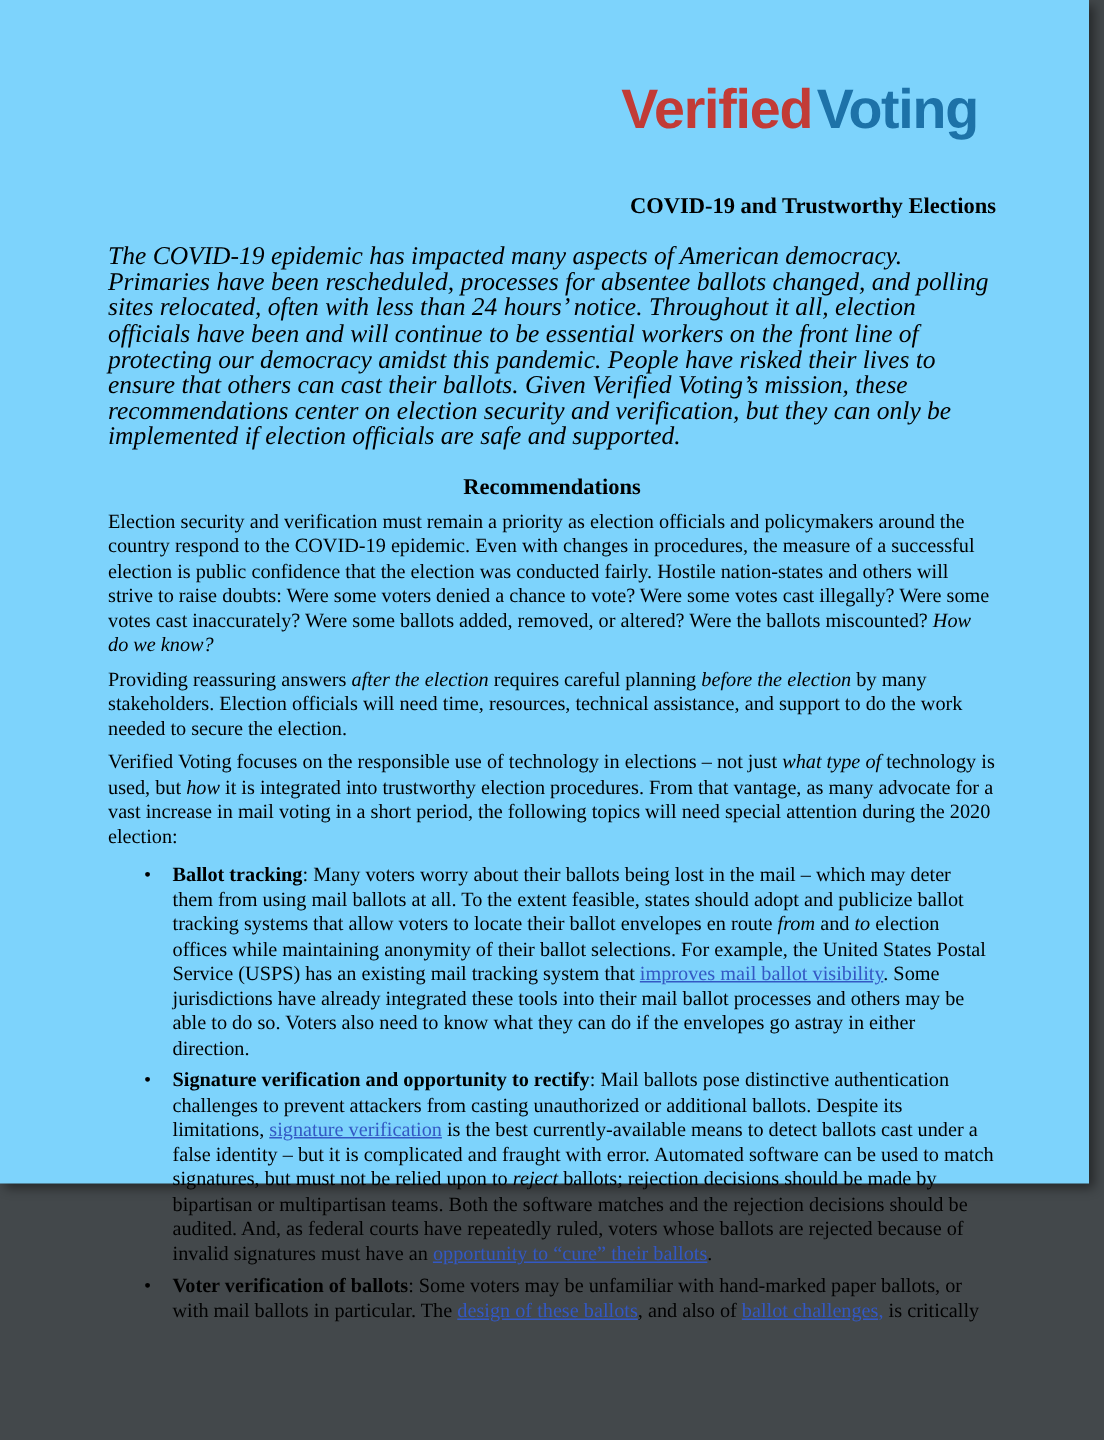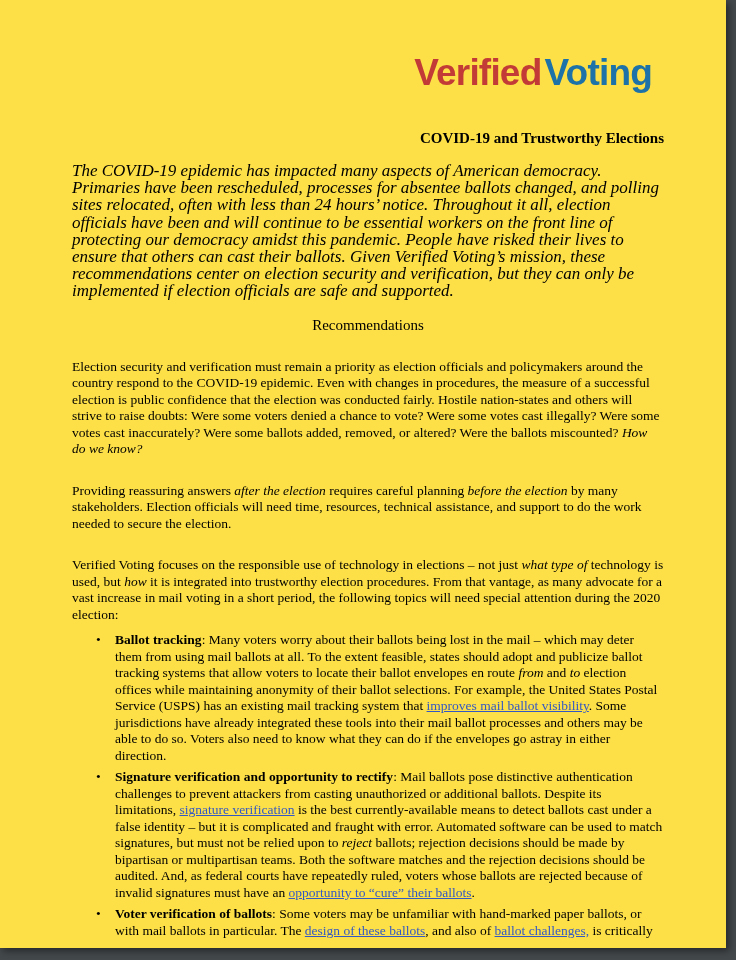--- a/index.html
+++ b/index.html
@@ -5,22 +5,22 @@
   html,body { margin:0; padding:0; }
   body {
     width:736px; height:960px; overflow:hidden;
     background: var(--viewer-bg, #43484b);
     font-family: "Liberation Serif", "DejaVu Serif", serif;
     color:#000;
     position:relative;
   }
   .page {
     position:absolute; top:0; left:0;
-    width:726px; height:948px;
-    background:#fde047;
+    width:726px; height:789px;
+    background:#7dd3fc;
     box-shadow: 3px 3px 7px rgba(0,0,0,0.45);
     box-sizing:border-box;
   }
   .logo {
     position:absolute; top:54px; right:74px;
     font-family:"Liberation Sans","DejaVu Sans",sans-serif;
     font-weight:700; font-size:37px; letter-spacing:-0.8px;
     line-height:1; white-space:nowrap;
   }
   .logo .w1 { color: var(--logo-red,#c23b36); }
@@ -31,24 +31,24 @@
   }
   h1.doc-title {
     margin:130px 0 0 0; font-size:15px; font-weight:bold;
     text-align:right; line-height:17px;
   }
   .intro {
     margin:15px 0 0 0; font-style:italic;
     font-size:17px; line-height:17.2px;
   }
   h2.sec-heading {
-    margin:17px 0 0 0; font-size:15px; font-weight:normal;
+    margin:17px 0 0 0; font-size:15px; font-weight:bold;
     text-align:center; line-height:17px;
   }
-  p.body-para { margin:25px 0 0 0; font-size:13.5px; line-height:16.5px; }
+  p.body-para { margin:6px 0 0 0; font-size:13.5px; line-height:16.5px; }
   ul.topic-list { margin:9px 0 0 0; padding:0 0 0 43px; list-style:none; }
   ul.topic-list li {
     position:relative; margin:5px 0 0 0;
     font-size:13.5px; line-height:16.5px;
   }
   ul.topic-list .marker { position:absolute; left:-19px; top:0; }
   .it { font-style:italic; }
   .bd { font-weight:bold; }
   a.lnk { color: var(--link-blue,#3358c4); text-decoration:underline; cursor:pointer; }
   .doc-footer {

